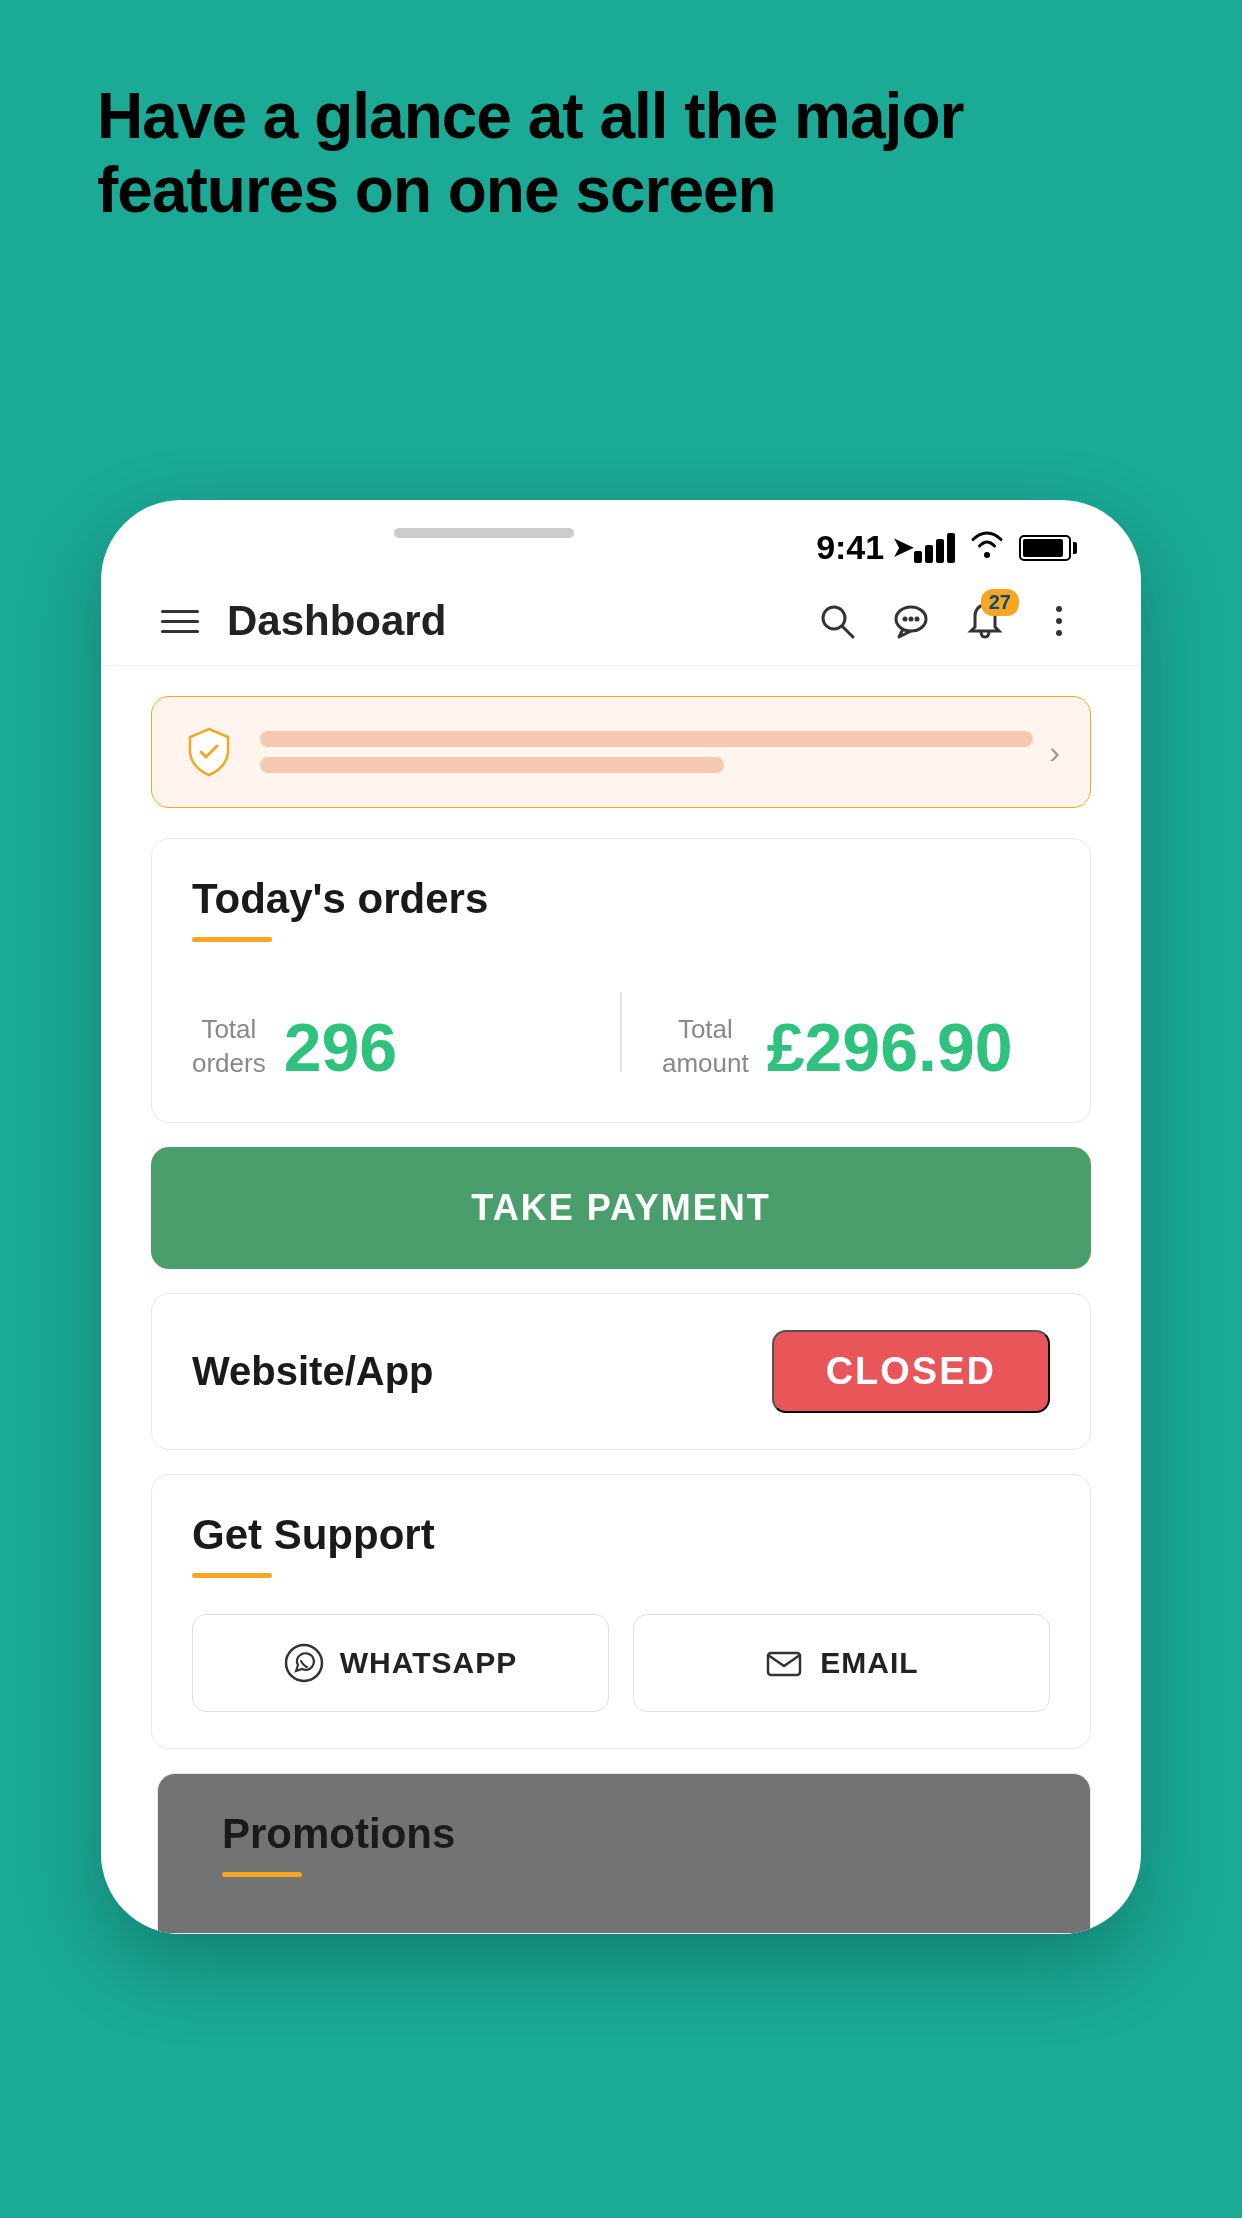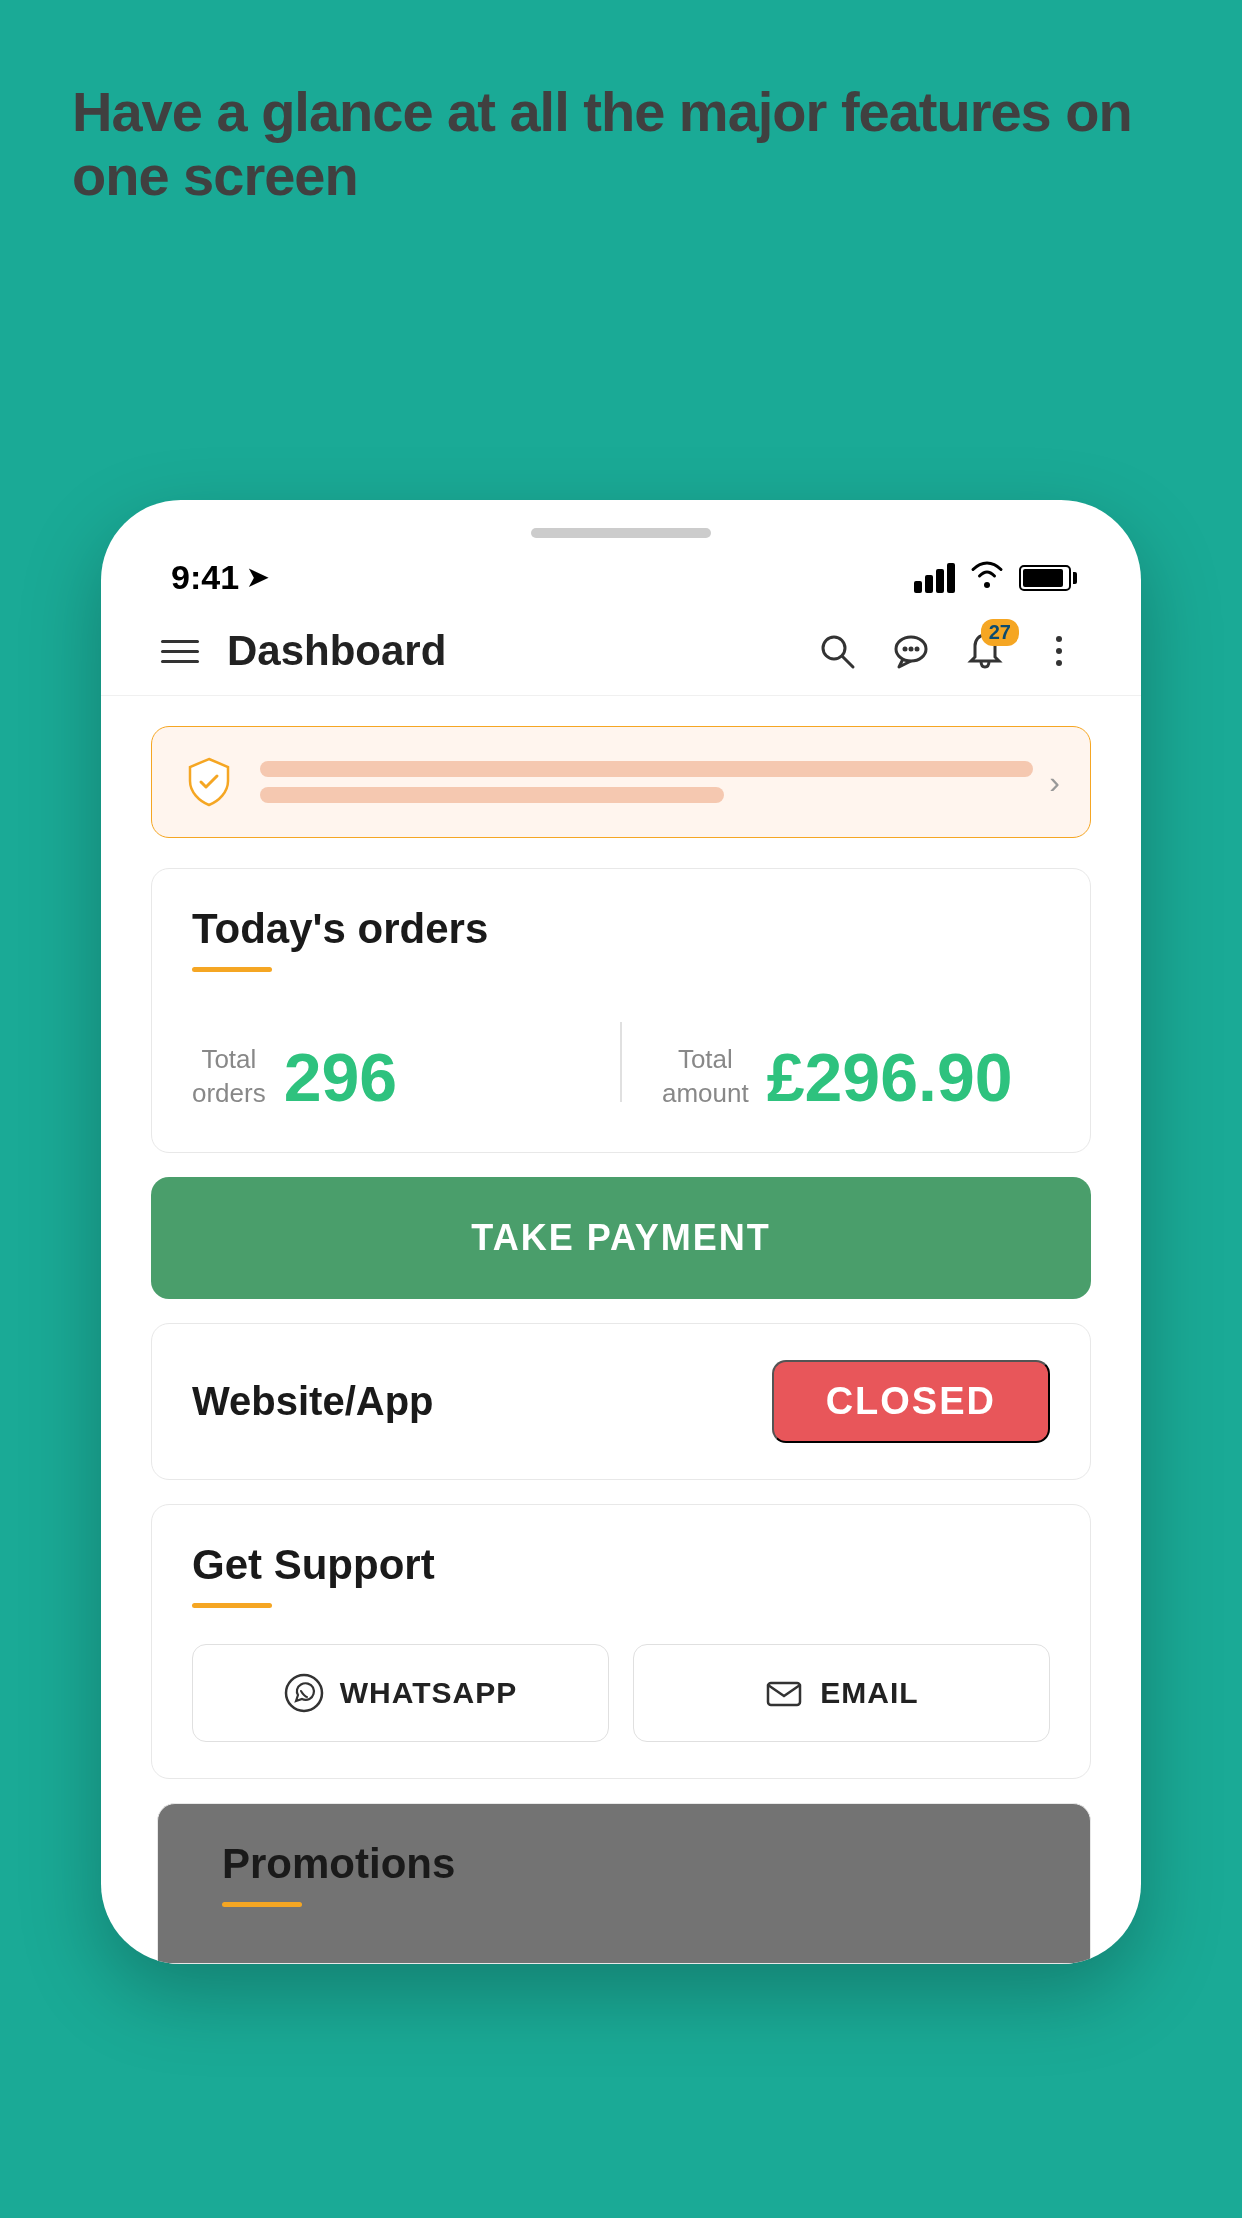--- a/index.html
+++ b/index.html
@@ -9,24 +9,24 @@
       height: 2218px;
       background-color: #1aaa96;
       font-family: -apple-system, BlinkMacSystemFont, 'Helvetica Neue', Arial, sans-serif;
       overflow: hidden;
       position: relative;
     }
 
     .hero-text {
       position: absolute;
       top: 80px;
-      left: 72px;
+      left: 97px;
       right: 80px;
-      color: #404040;
-      font-size: 56px;
+      color: #000000;
+      font-size: 64px;
       font-weight: 700;
       line-height: 1.15;
       letter-spacing: -1px;
     }
 
     .phone-wrapper {
       position: absolute;
       top: 500px;
       left: 50%;
       transform: translateX(-50%);
@@ -36,21 +36,21 @@
       box-shadow: 0 30px 80px rgba(0,0,0,0.25);
       overflow: hidden;
       padding-bottom: 0;
     }
 
     
     .phone-top-bar {
       width: 100%;
       padding: 28px 60px 0 60px;
       display: flex;
-      flex-direction: column;
+      flex-direction: row;
     }
 
     .phone-pill {
       width: 180px;
       height: 10px;
       background: #cccccc;
       border-radius: 5px;
       margin: 0 auto 20px auto;
     }
 

